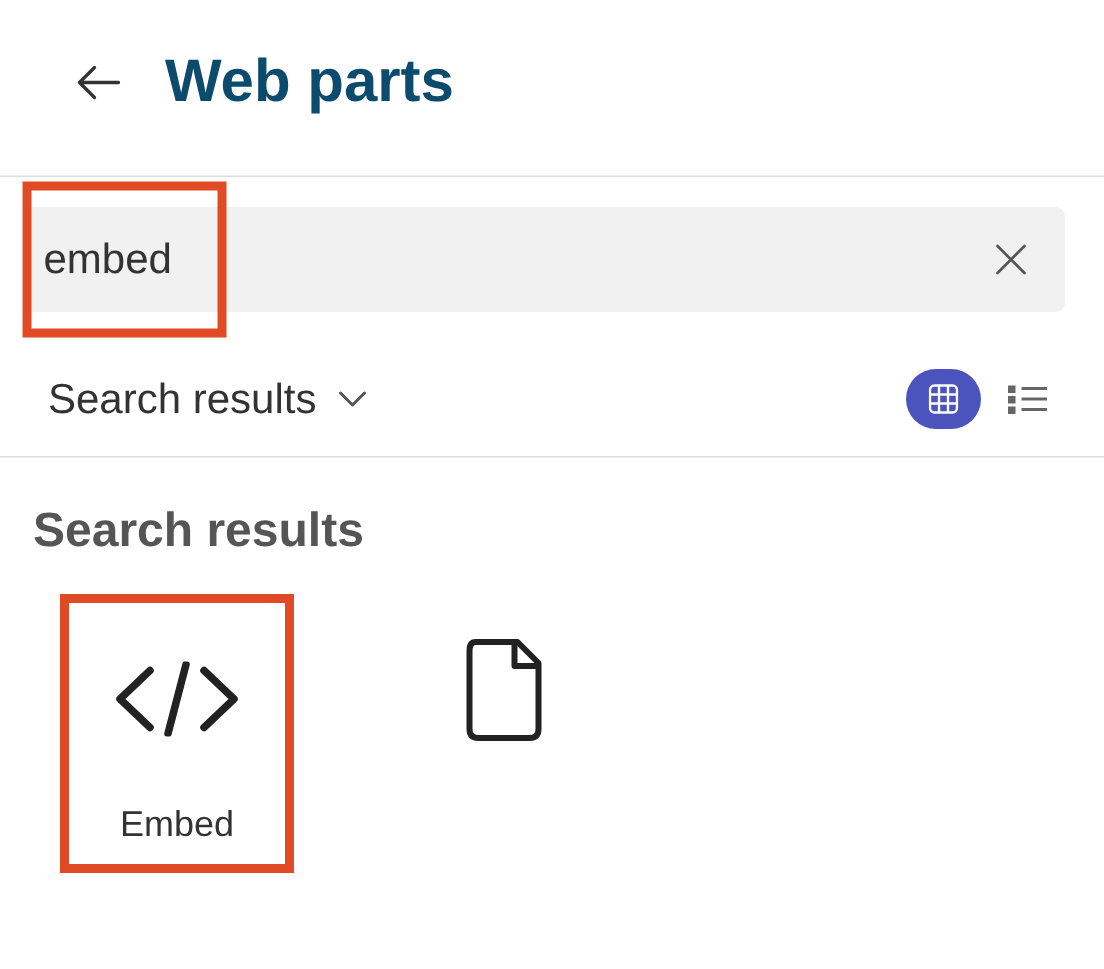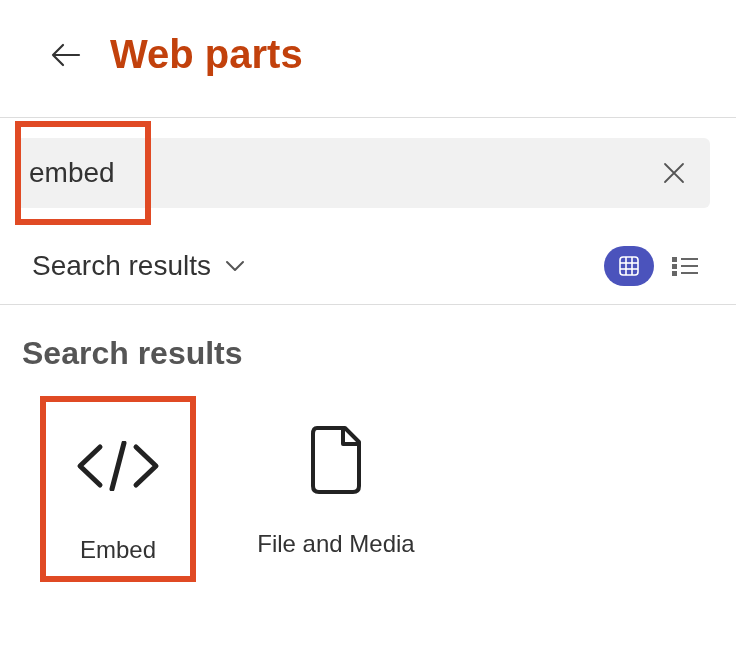--- a/index.html
+++ b/index.html
@@ -20,21 +20,21 @@
       width: 32px;
       height: 32px;
       display: flex;
       align-items: center;
       justify-content: center;
       cursor: pointer;
     }
     .page-title {
       font-size: 40px;
       font-weight: 600;
-      color: #c2410c;
+      color: #0c4a6e;
     }
     .divider {
       border: none;
       border-top: 1px solid #ddd;
     }
     .search-section {
       padding: 20px 26px 20px 16px;
     }
     .search-row {
       display: flex;
@@ -239,17 +239,16 @@
     </div>
 
     <div class="webpart-card wide">
       <div class="webpart-content-box">
         <div class="webpart-icon-box">
           <svg width="58" height="72" viewBox="0 0 58 72">
             <path d="M10 4 L38 4 L52 18 L52 62 Q52 68 46 68 L12 68 Q6 68 6 62 L6 10 Q6 4 10 4 Z" stroke="#222" stroke-width="4" fill="none" stroke-linejoin="round"></path>
             <path d="M36 4 L36 20 L52 20" stroke="#222" stroke-width="4" fill="none" stroke-linejoin="round"></path>
           </svg>
         </div>
-        <div class="webpart-label">File and Media</div>
       </div>
     </div>
   </div>
 </div>
 
 </body></html>

